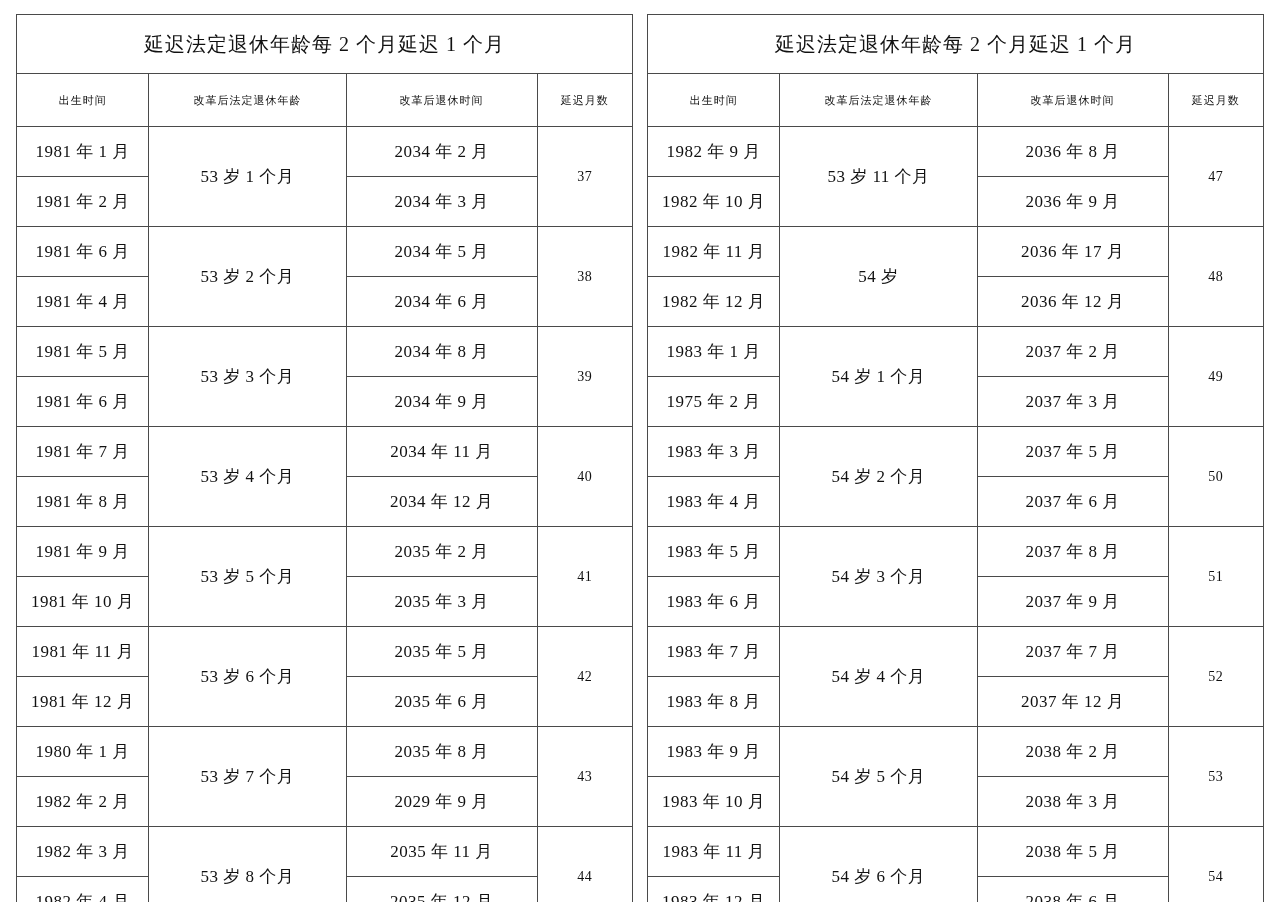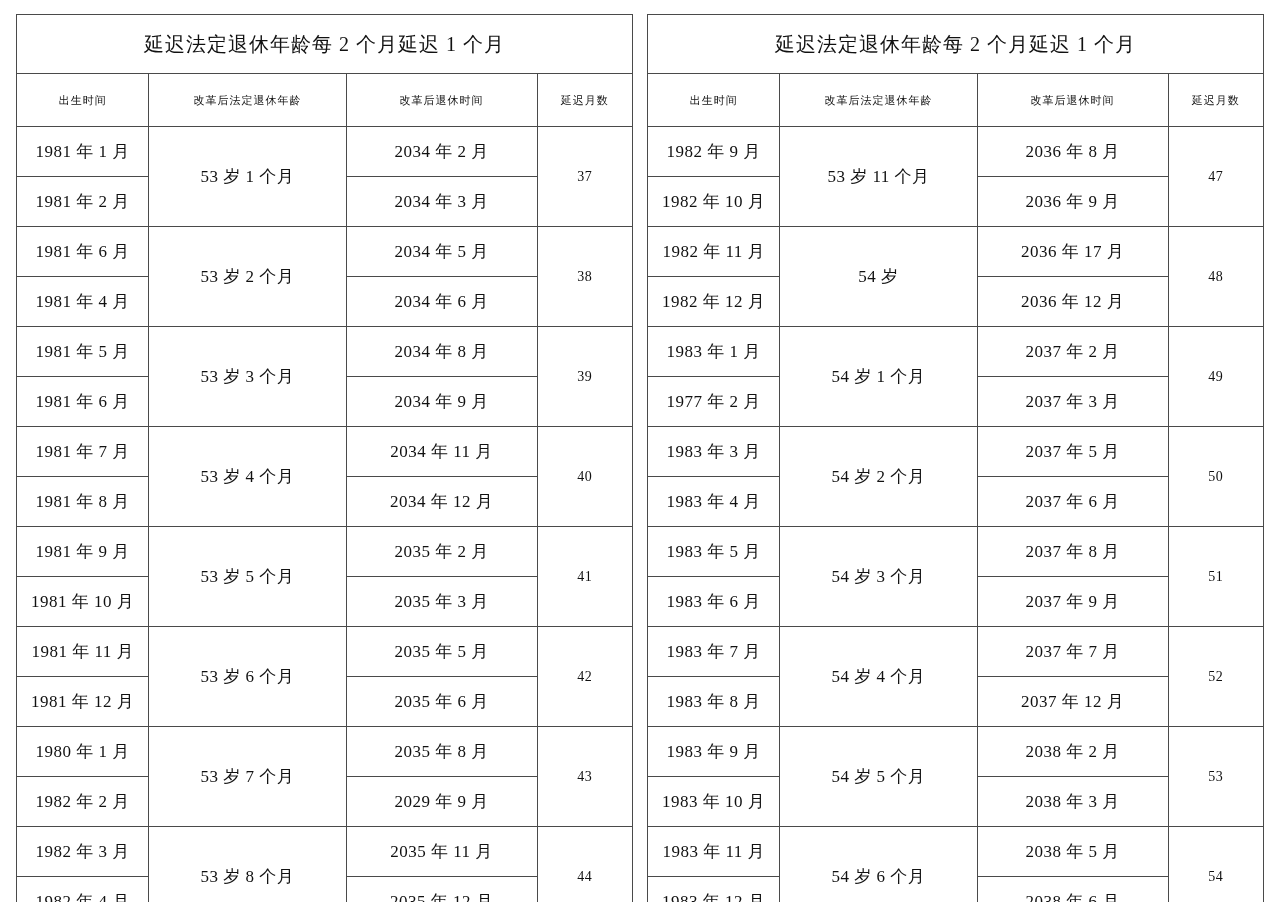--- a/index.html
+++ b/index.html
@@ -219,21 +219,21 @@
             <td class="data-cell">1982 年 12 月</td>
             <td class="data-cell">2036 年 12 月</td>
           </tr>
           <tr>
             <td class="data-cell">1983 年 1 月</td>
             <td class="data-cell" rowspan="2">54 岁 1 个月</td>
             <td class="data-cell">2037 年 2 月</td>
             <td class="data-cell num-cell" rowspan="2">49</td>
           </tr>
           <tr>
-            <td class="data-cell">1977 年 2 月</td>
+            <td class="data-cell">1975 年 2 月</td>
             <td class="data-cell">2037 年 3 月</td>
           </tr>
           <tr>
             <td class="data-cell">1983 年 3 月</td>
             <td class="data-cell" rowspan="2">54 岁 2 个月</td>
             <td class="data-cell">2037 年 5 月</td>
             <td class="data-cell num-cell" rowspan="2">50</td>
           </tr>
           <tr>
             <td class="data-cell">1983 年 4 月</td>

